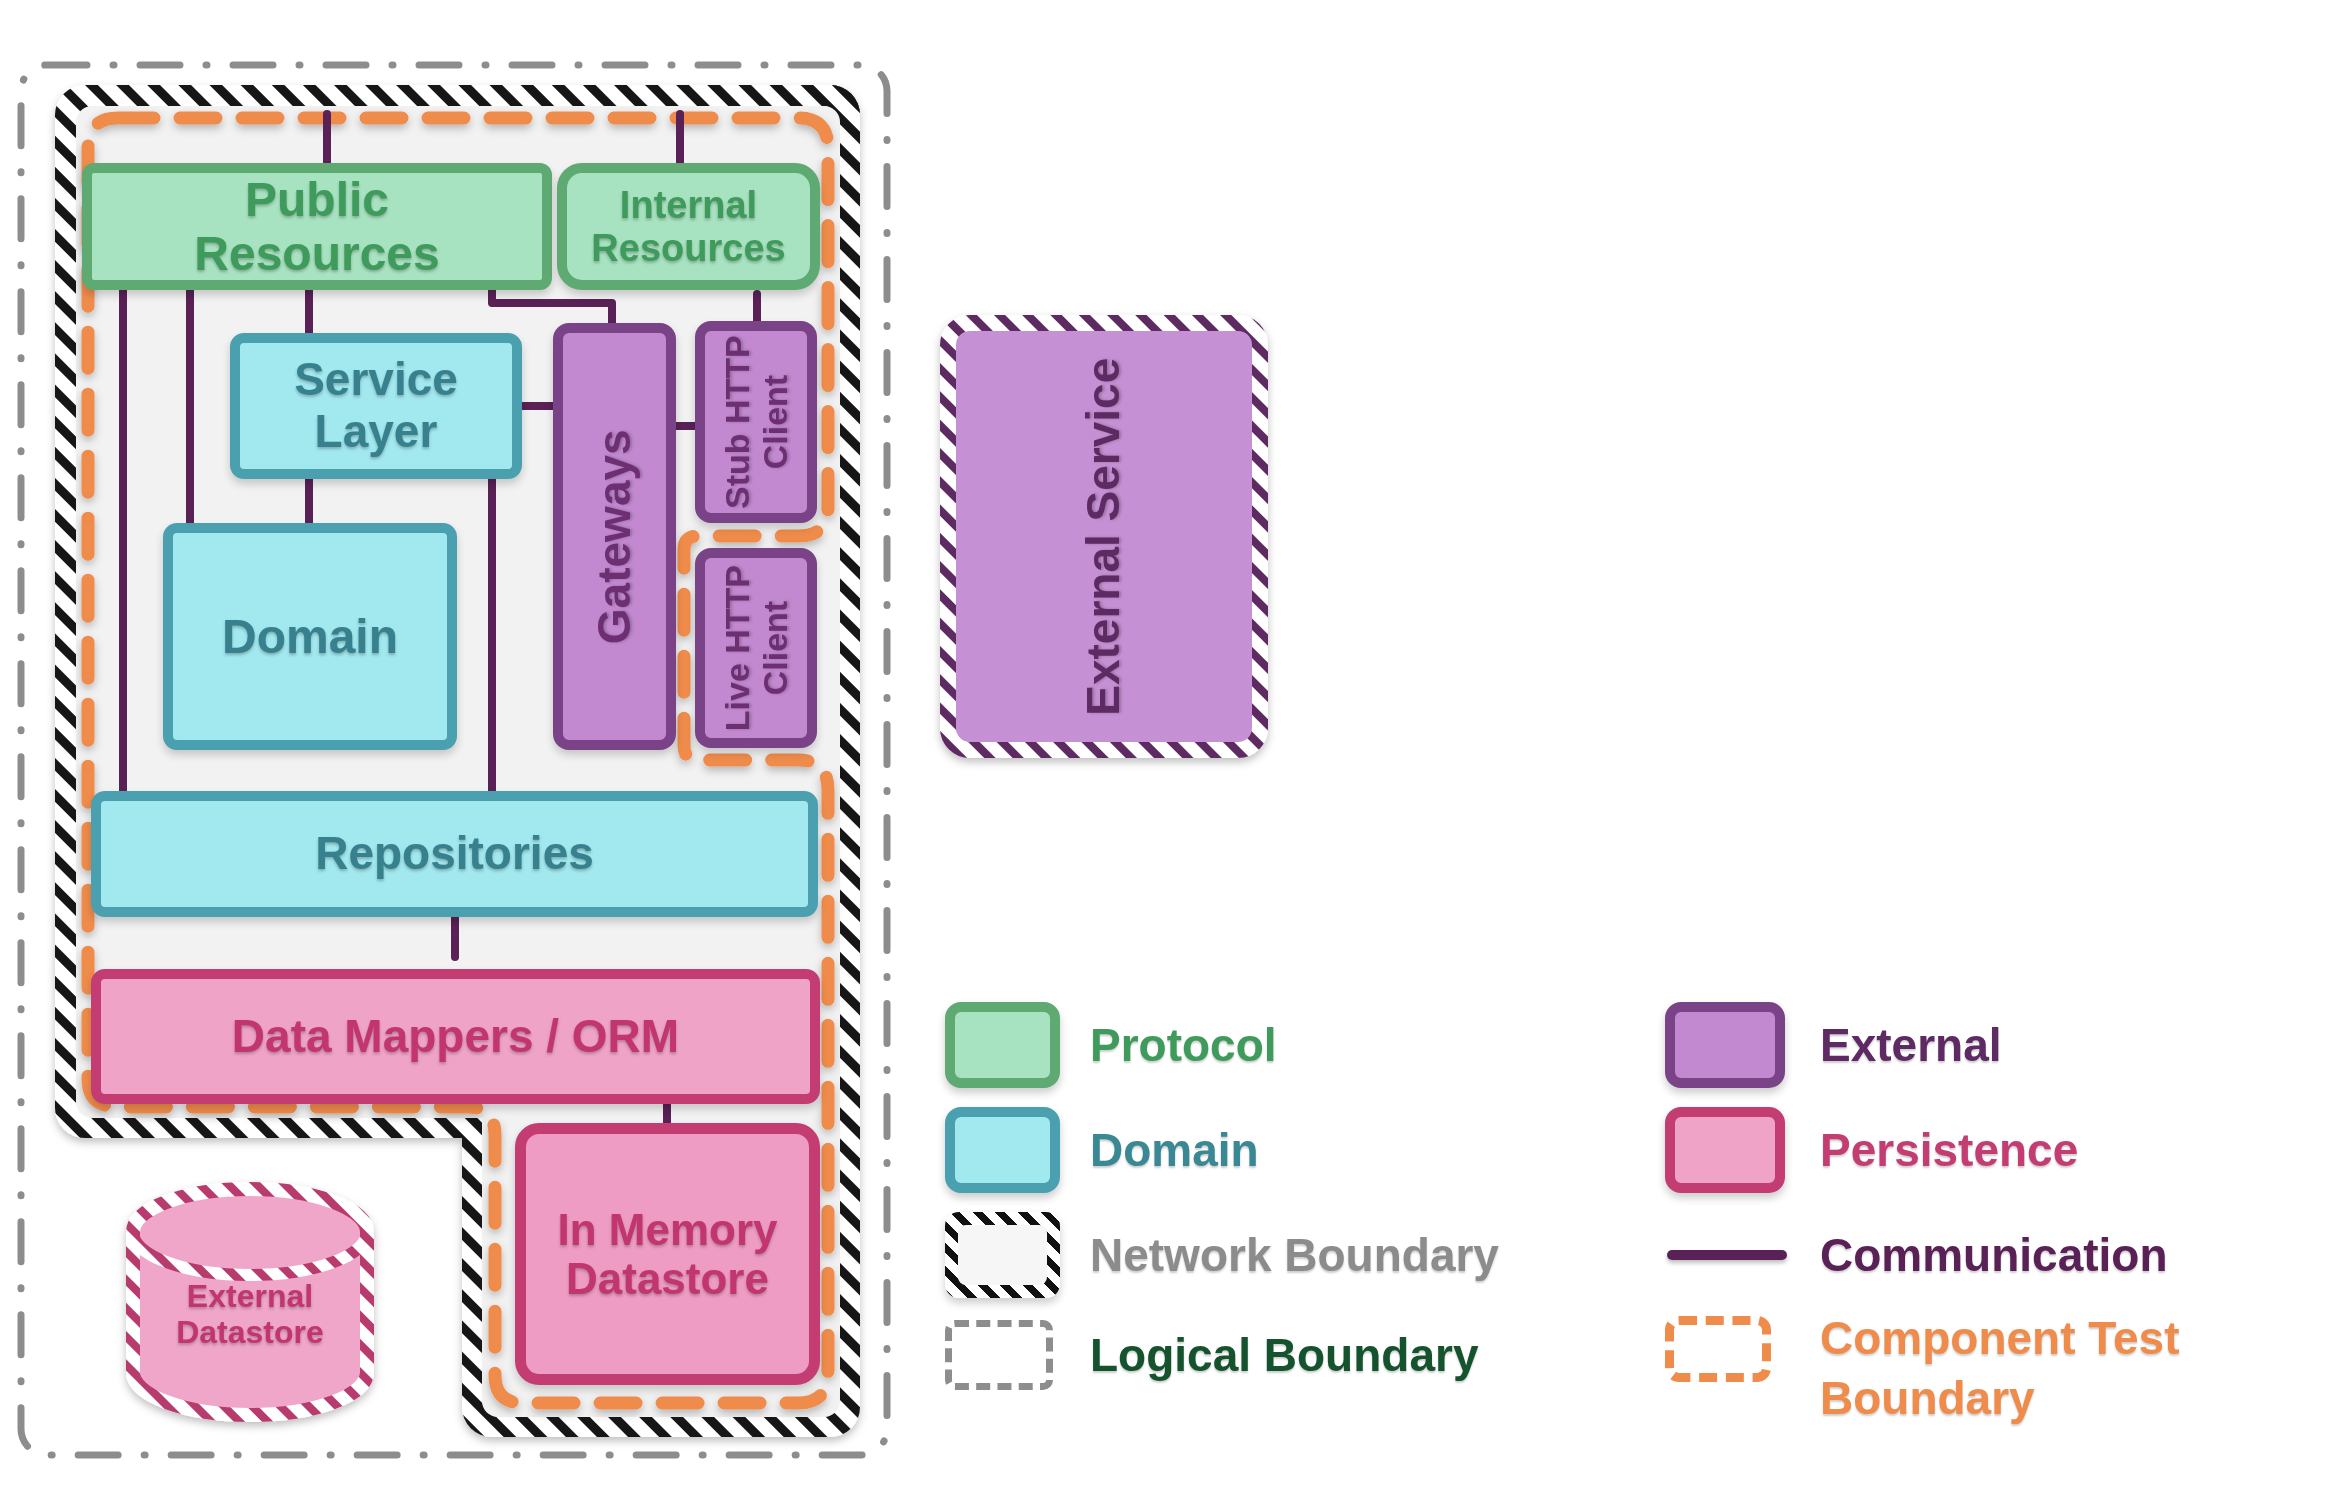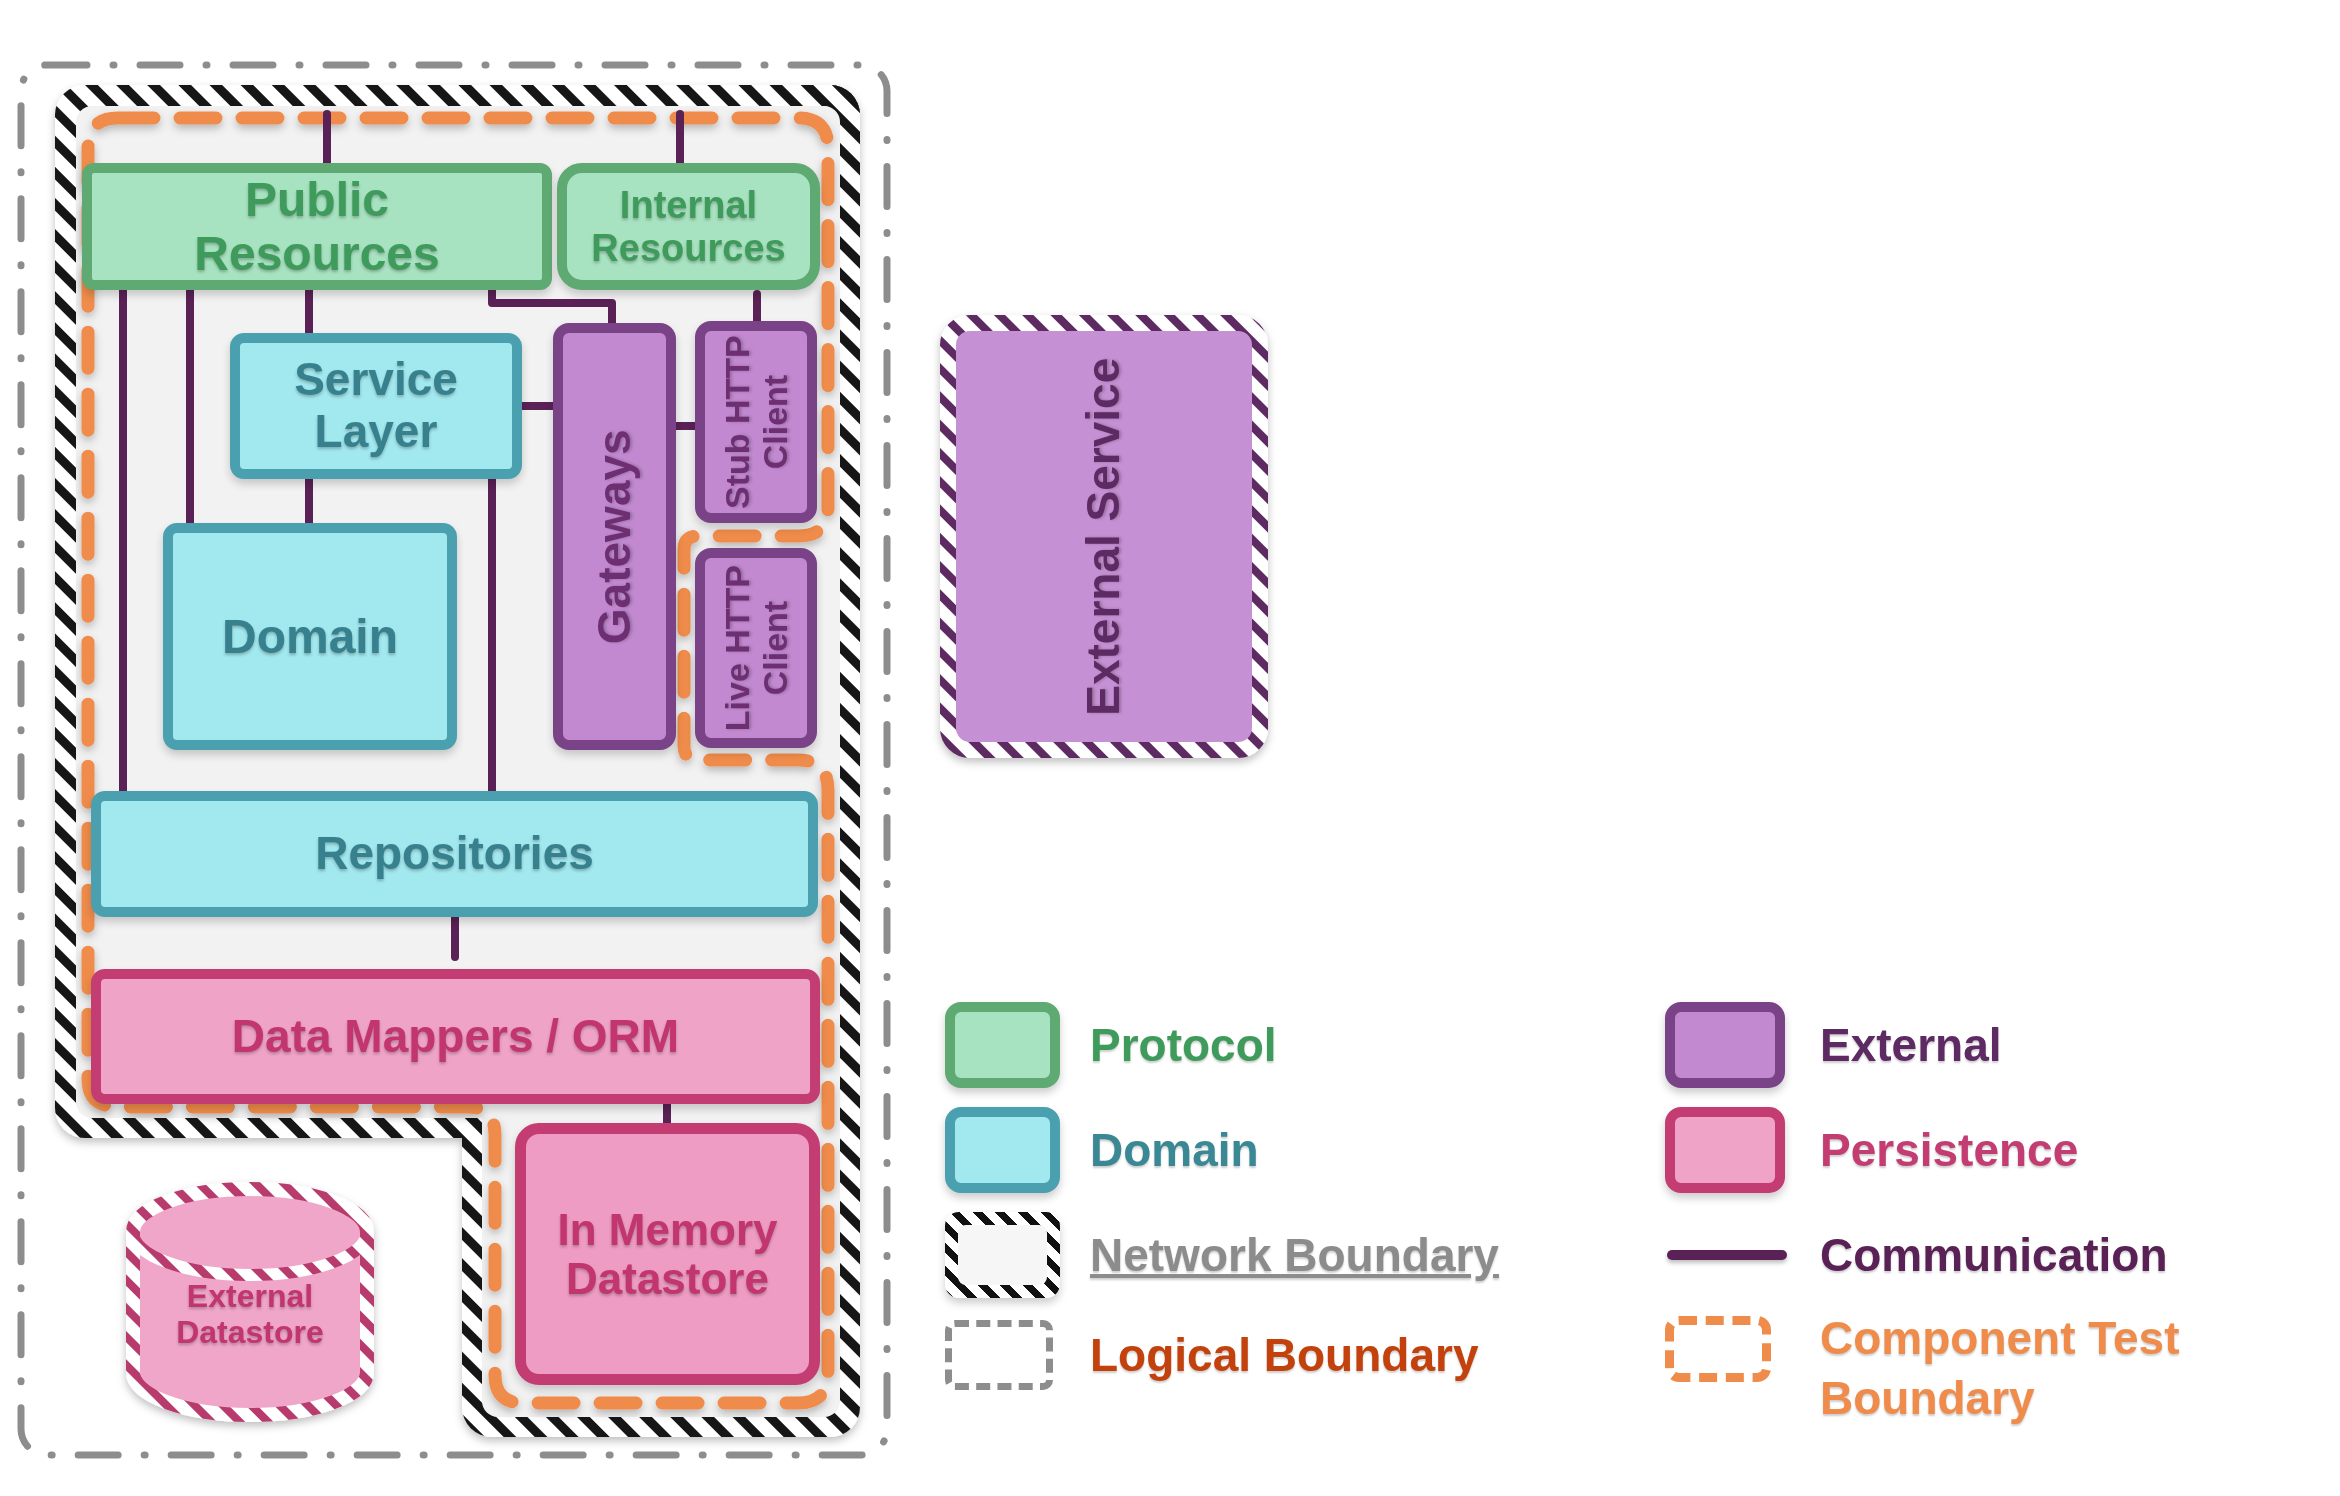--- a/index.html
+++ b/index.html
@@ -150,24 +150,24 @@
 
     <div class="lg-swatch sw-protocol" style="left:945px;top:1002px;width:115px;height:86px;"></div>
     <div class="lg-label" style="left:1090px;top:1002px;height:86px;color:#3f9b5c;">Protocol</div>
 
     <div class="lg-swatch sw-domain" style="left:945px;top:1107px;width:115px;height:86px;"></div>
     <div class="lg-label" style="left:1090px;top:1107px;height:86px;color:#3a8894;">Domain</div>
 
     <div class="lg-swatch sw-network" style="left:945px;top:1212px;width:115px;height:86px;">
       <div class="sw-network-inner"></div>
     </div>
-    <div class="lg-label" style="left:1090px;top:1212px;height:86px;color:#8c8c8c;text-decoration:underline;">Network Boundary</div>
+    <div class="lg-label" style="left:1090px;top:1212px;height:86px;color:#8c8c8c;">Network Boundary</div>
 
     <div class="lg-swatch sw-logical" style="left:945px;top:1320px;width:108px;height:70px;"></div>
-    <div class="lg-label" style="left:1090px;top:1314px;height:82px;color:#c2410c;">Logical Boundary</div>
+    <div class="lg-label" style="left:1090px;top:1314px;height:82px;color:#14532d;">Logical Boundary</div>
 
     <div class="lg-swatch sw-external" style="left:1665px;top:1002px;width:120px;height:86px;"></div>
     <div class="lg-label" style="left:1820px;top:1002px;height:86px;color:#5e2a63;">External</div>
 
     <div class="lg-swatch sw-persistence" style="left:1665px;top:1107px;width:120px;height:86px;"></div>
     <div class="lg-label" style="left:1820px;top:1107px;height:86px;color:#c33c72;">Persistence</div>
 
     <div class="lg-swatch sw-comm" style="left:1667px;top:1250px;width:120px;height:10px;"></div>
     <div class="lg-label" style="left:1820px;top:1212px;height:86px;color:#5a2156;">Communication</div>
 

